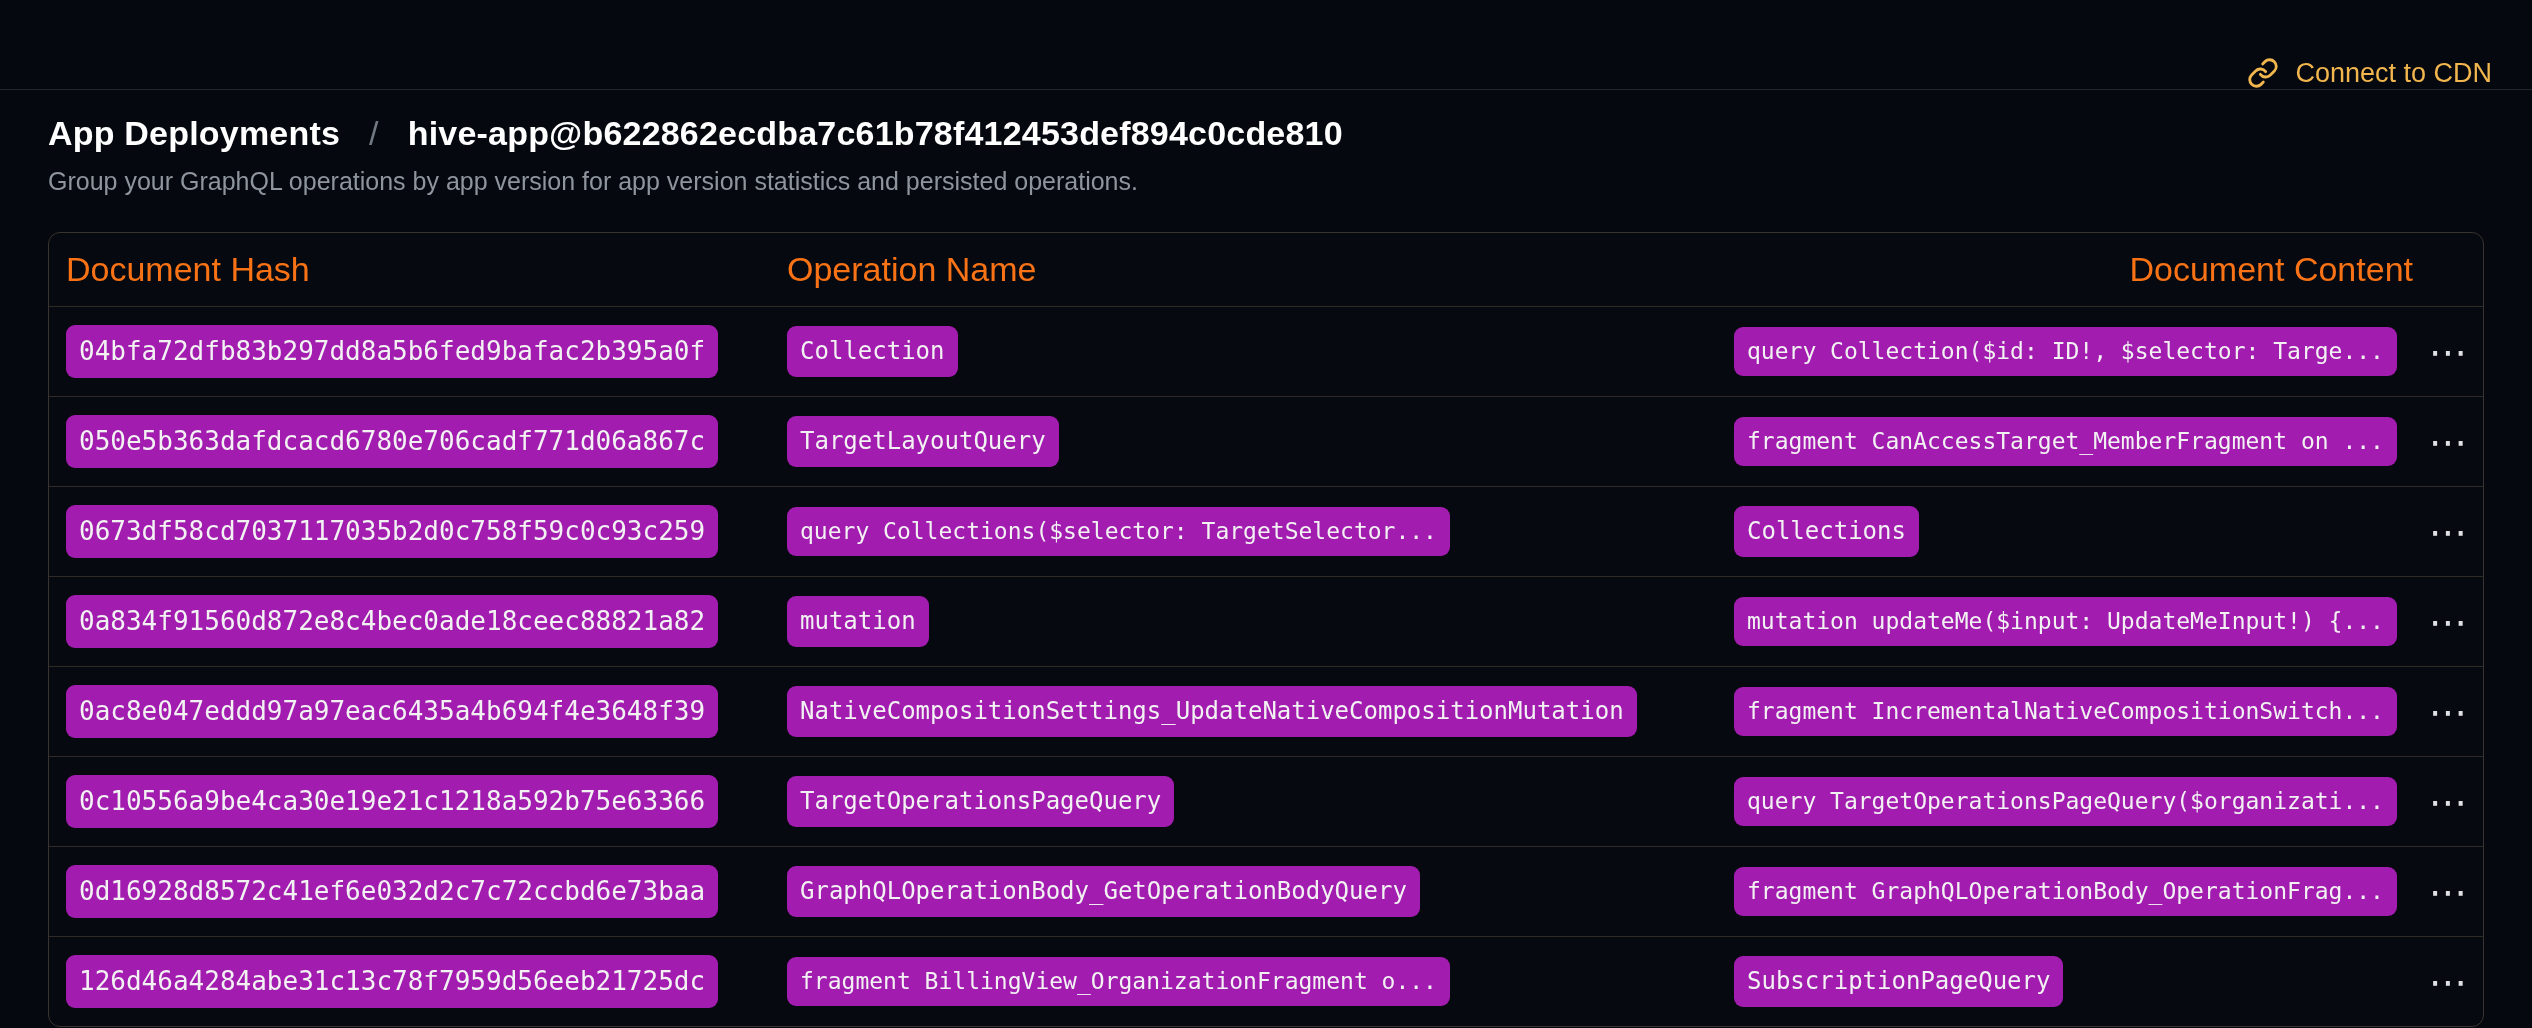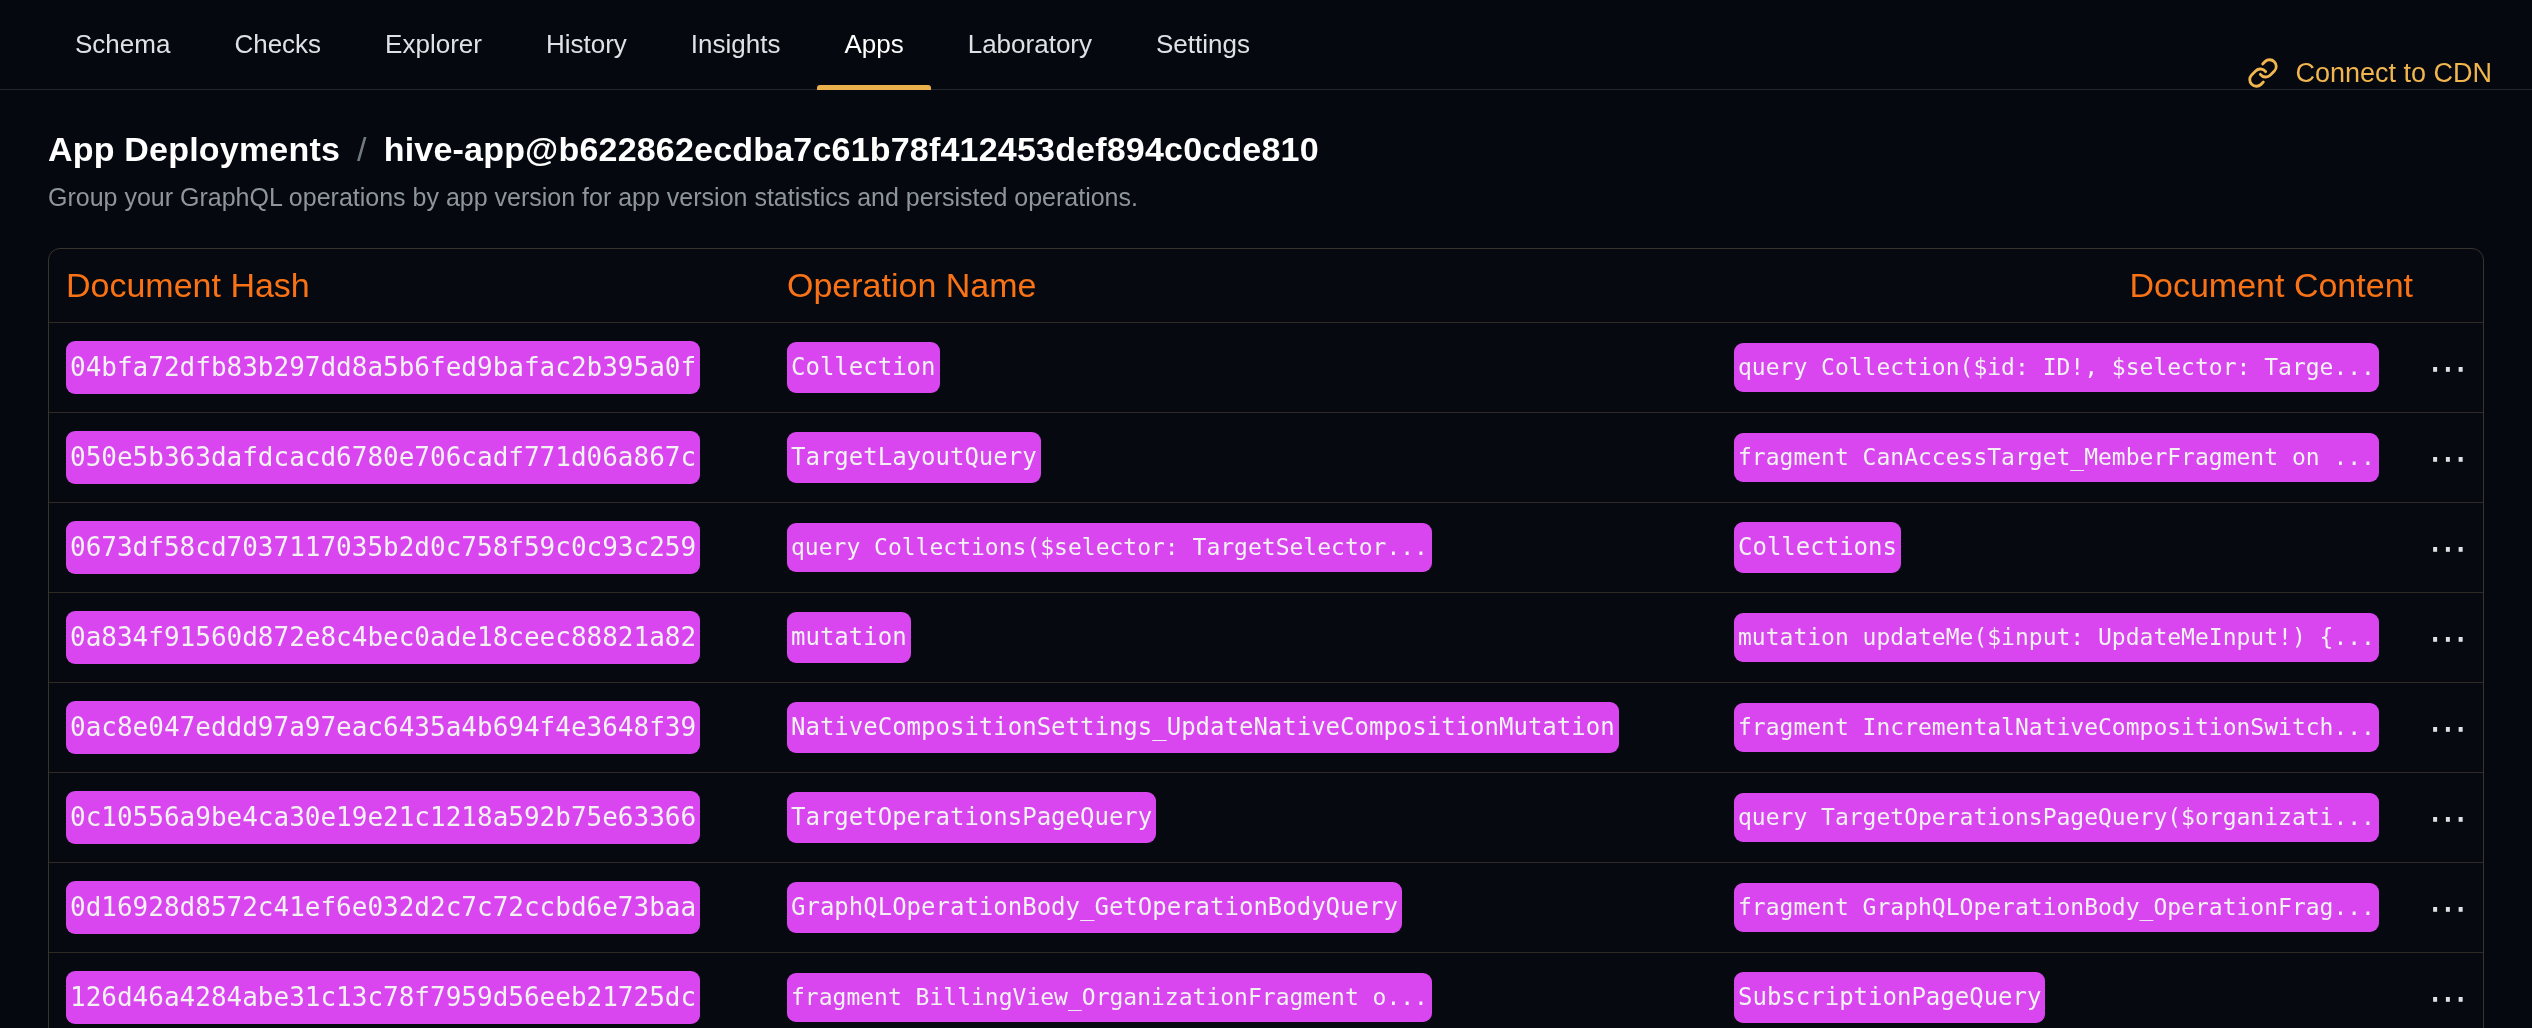--- a/index.html
+++ b/index.html
@@ -44,22 +44,22 @@
     color:#f2b64e;
     font-size:27px;
     cursor:pointer;
     white-space:nowrap;
   }
   .cdn-link svg { width:32px; height:32px; display:block; }
 
   
   .content { padding:0 48px; }
   .breadcrumb {
-    margin-top:40px;
-    display:flex; align-items:center; gap:17px;
+    margin-top:24px;
+    display:flex; align-items:center; gap:29px;
     font-size:34px; font-weight:700; color:#ffffff;
     letter-spacing:0.2px;
   }
   .breadcrumb .sep { color:#717a82; font-weight:400; }
   .subtitle {
     margin-top:14px;
     font-size:25px;
     color:#8e959c;
   }
 
@@ -81,23 +81,23 @@
     color:#f97316;
     font-size:34px;
   }
   .th-right { text-align:right; }
   .row {
     height:90px;
     border-top:1px solid #2e2b27;
   }
   .chip {
     display:inline-block;
-    background:#d946ef;
+    background:#a21caf;
     border-radius:9px;
-    padding:11px 4px;
+    padding:11px 13px;
     font-family:"DejaVu Sans Mono", monospace;
     color:#f2f2f3;
     white-space:nowrap;
     line-height:1.2;
   }
   .chip-hash    { font-size:26px; }
   .chip-op      { font-size:24px; }
   .chip-content { font-size:23px; }
   .cell-menu { justify-self:center; }
   .menu-btn {
@@ -107,30 +107,20 @@
     font-family:"DejaVu Sans", sans-serif;
     padding:4px 10px;
   }
 </style>
 </head>
 <body>
 
 <div class="page">
 
   <nav class="nav">
-    <div class="tabs">
-      <div class="tab">Schema</div>
-      <div class="tab">Checks</div>
-      <div class="tab">Explorer</div>
-      <div class="tab">History</div>
-      <div class="tab">Insights</div>
-      <div class="tab active">Apps</div>
-      <div class="tab">Laboratory</div>
-      <div class="tab">Settings</div>
-    </div>
     <div class="cdn-link">
       <span>
         <svg viewBox="0 0 24 24" fill="none" stroke="#f2b64e" stroke-width="2.1" stroke-linecap="round" stroke-linejoin="round">
           <path d="M10 13a5 5 0 0 0 7.54.54l3-3a5 5 0 0 0-7.07-7.07l-1.72 1.71"></path>
           <path d="M14 11a5 5 0 0 0-7.54-.54l-3 3a5 5 0 0 0 7.07 7.07l1.71-1.71"></path>
         </svg>
       </span>
       <span>Connect to CDN</span>
     </div>
   </nav>

